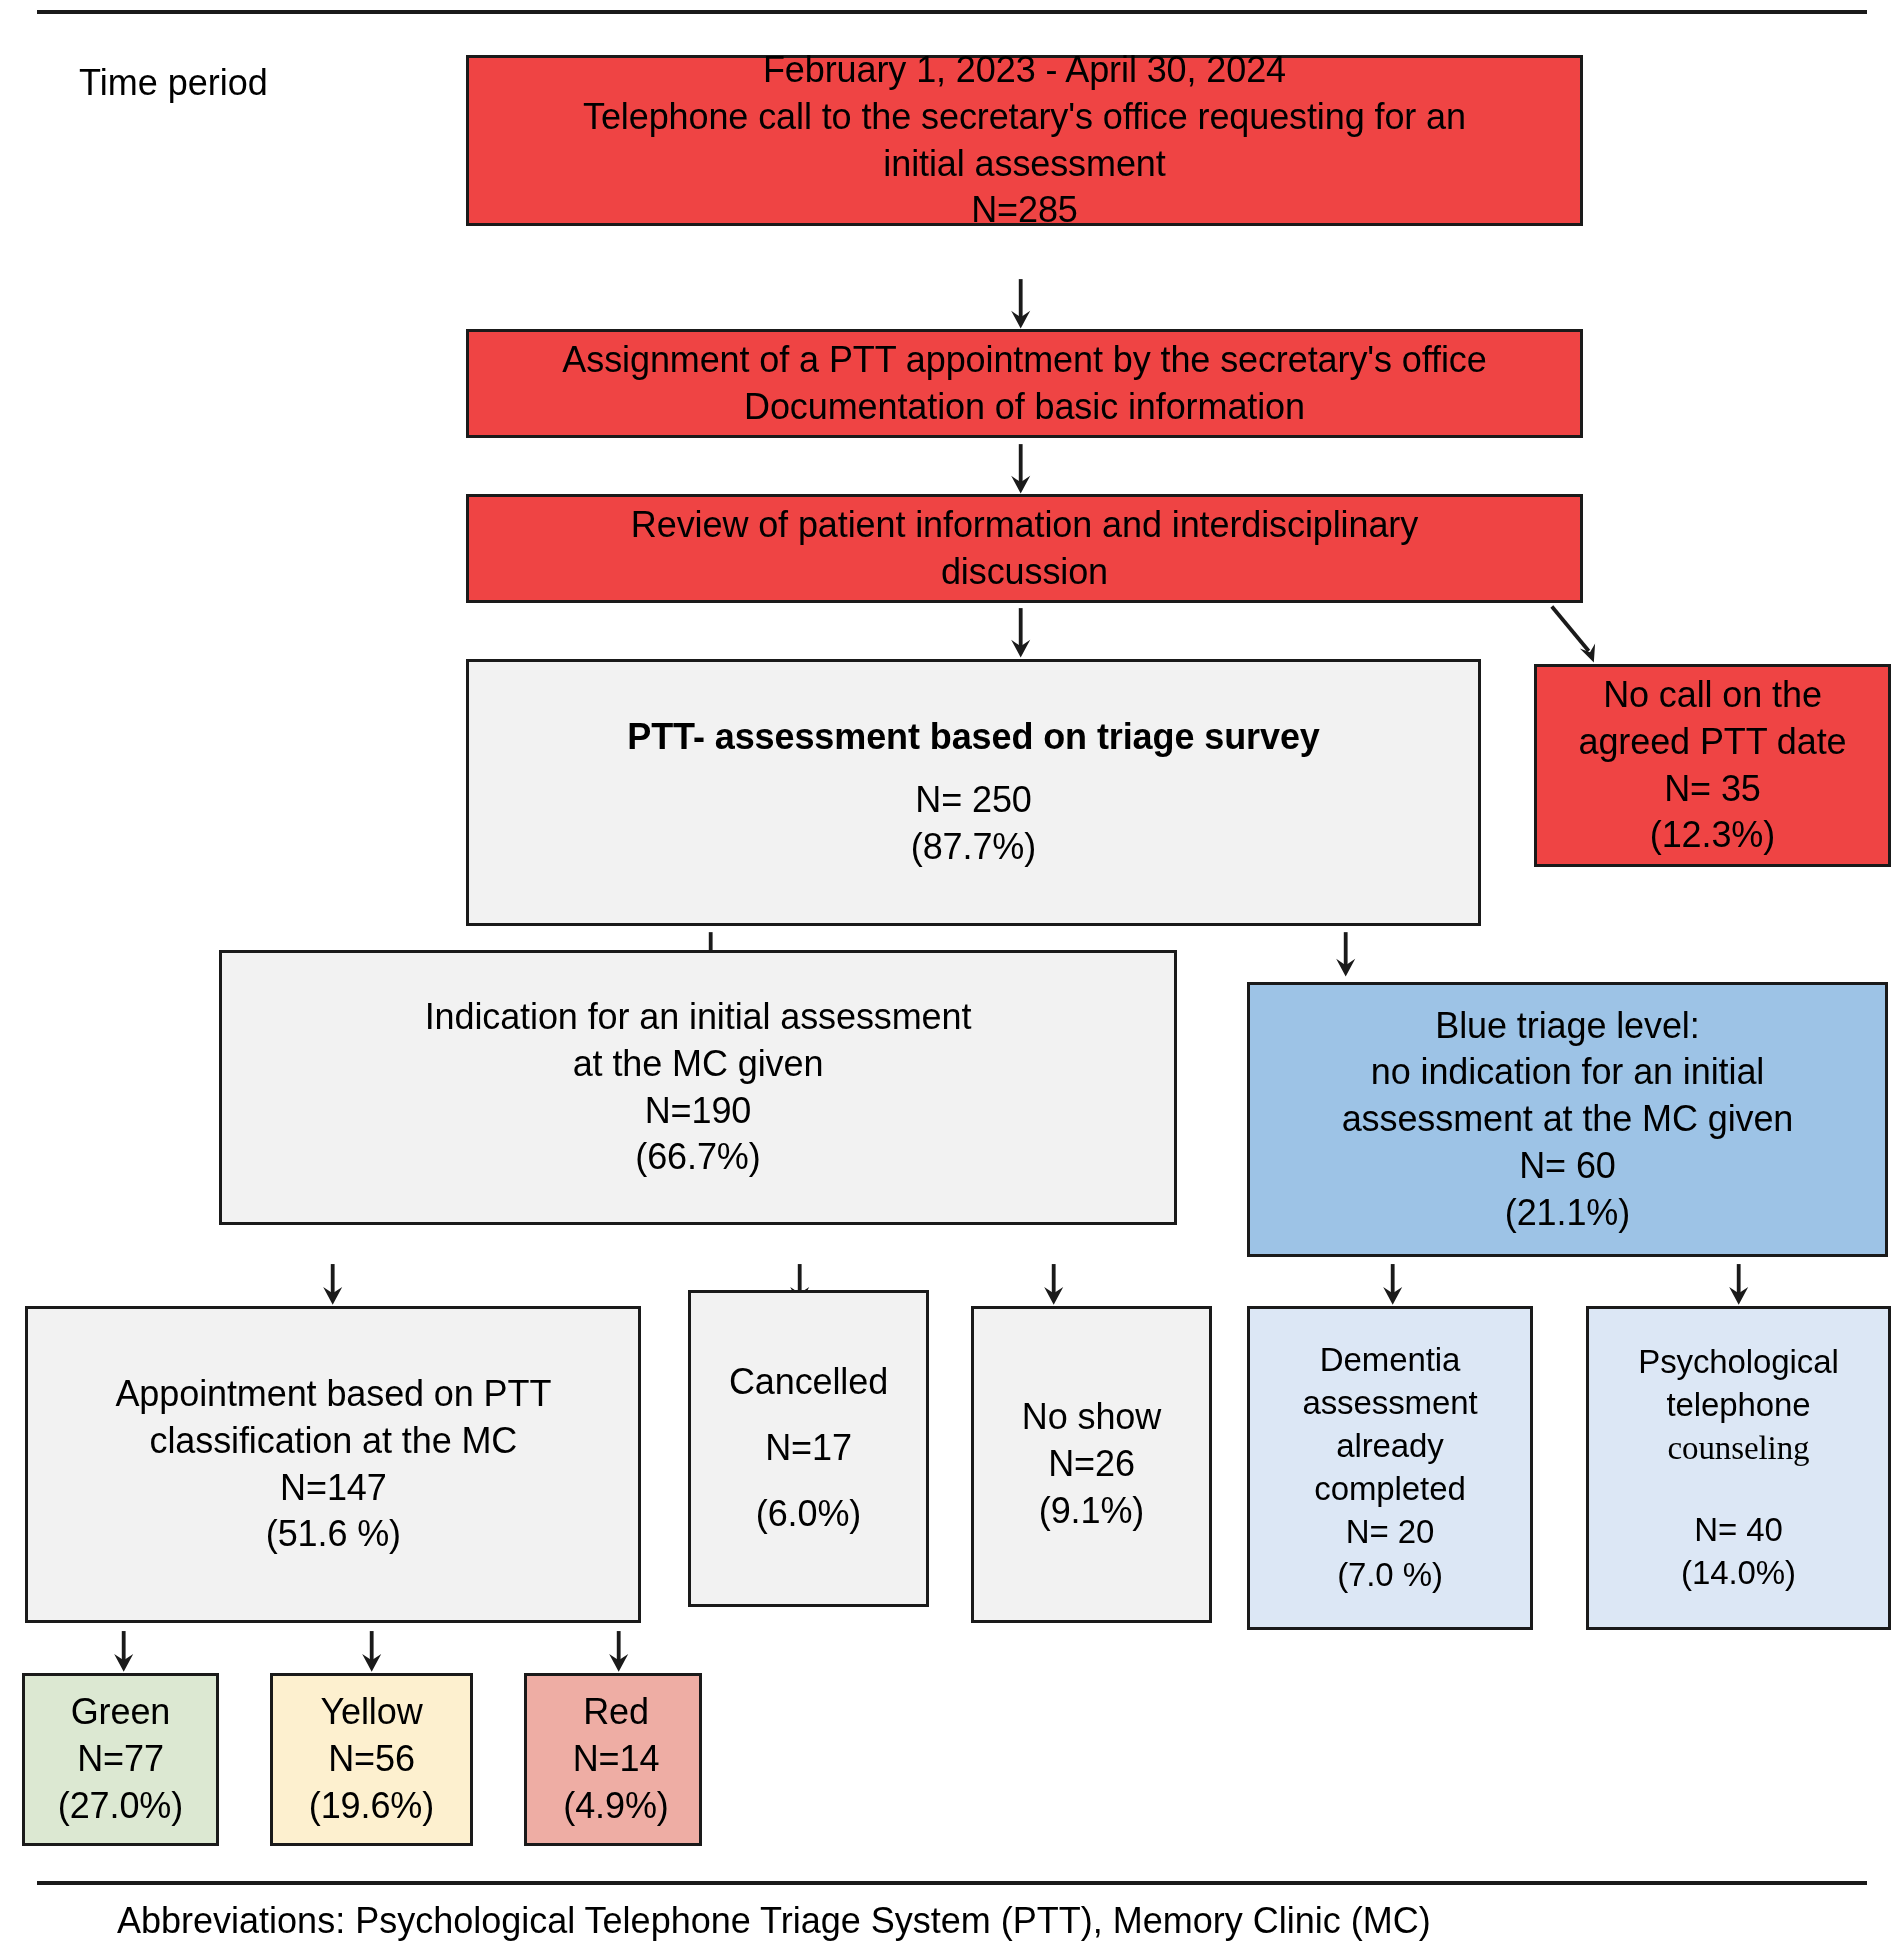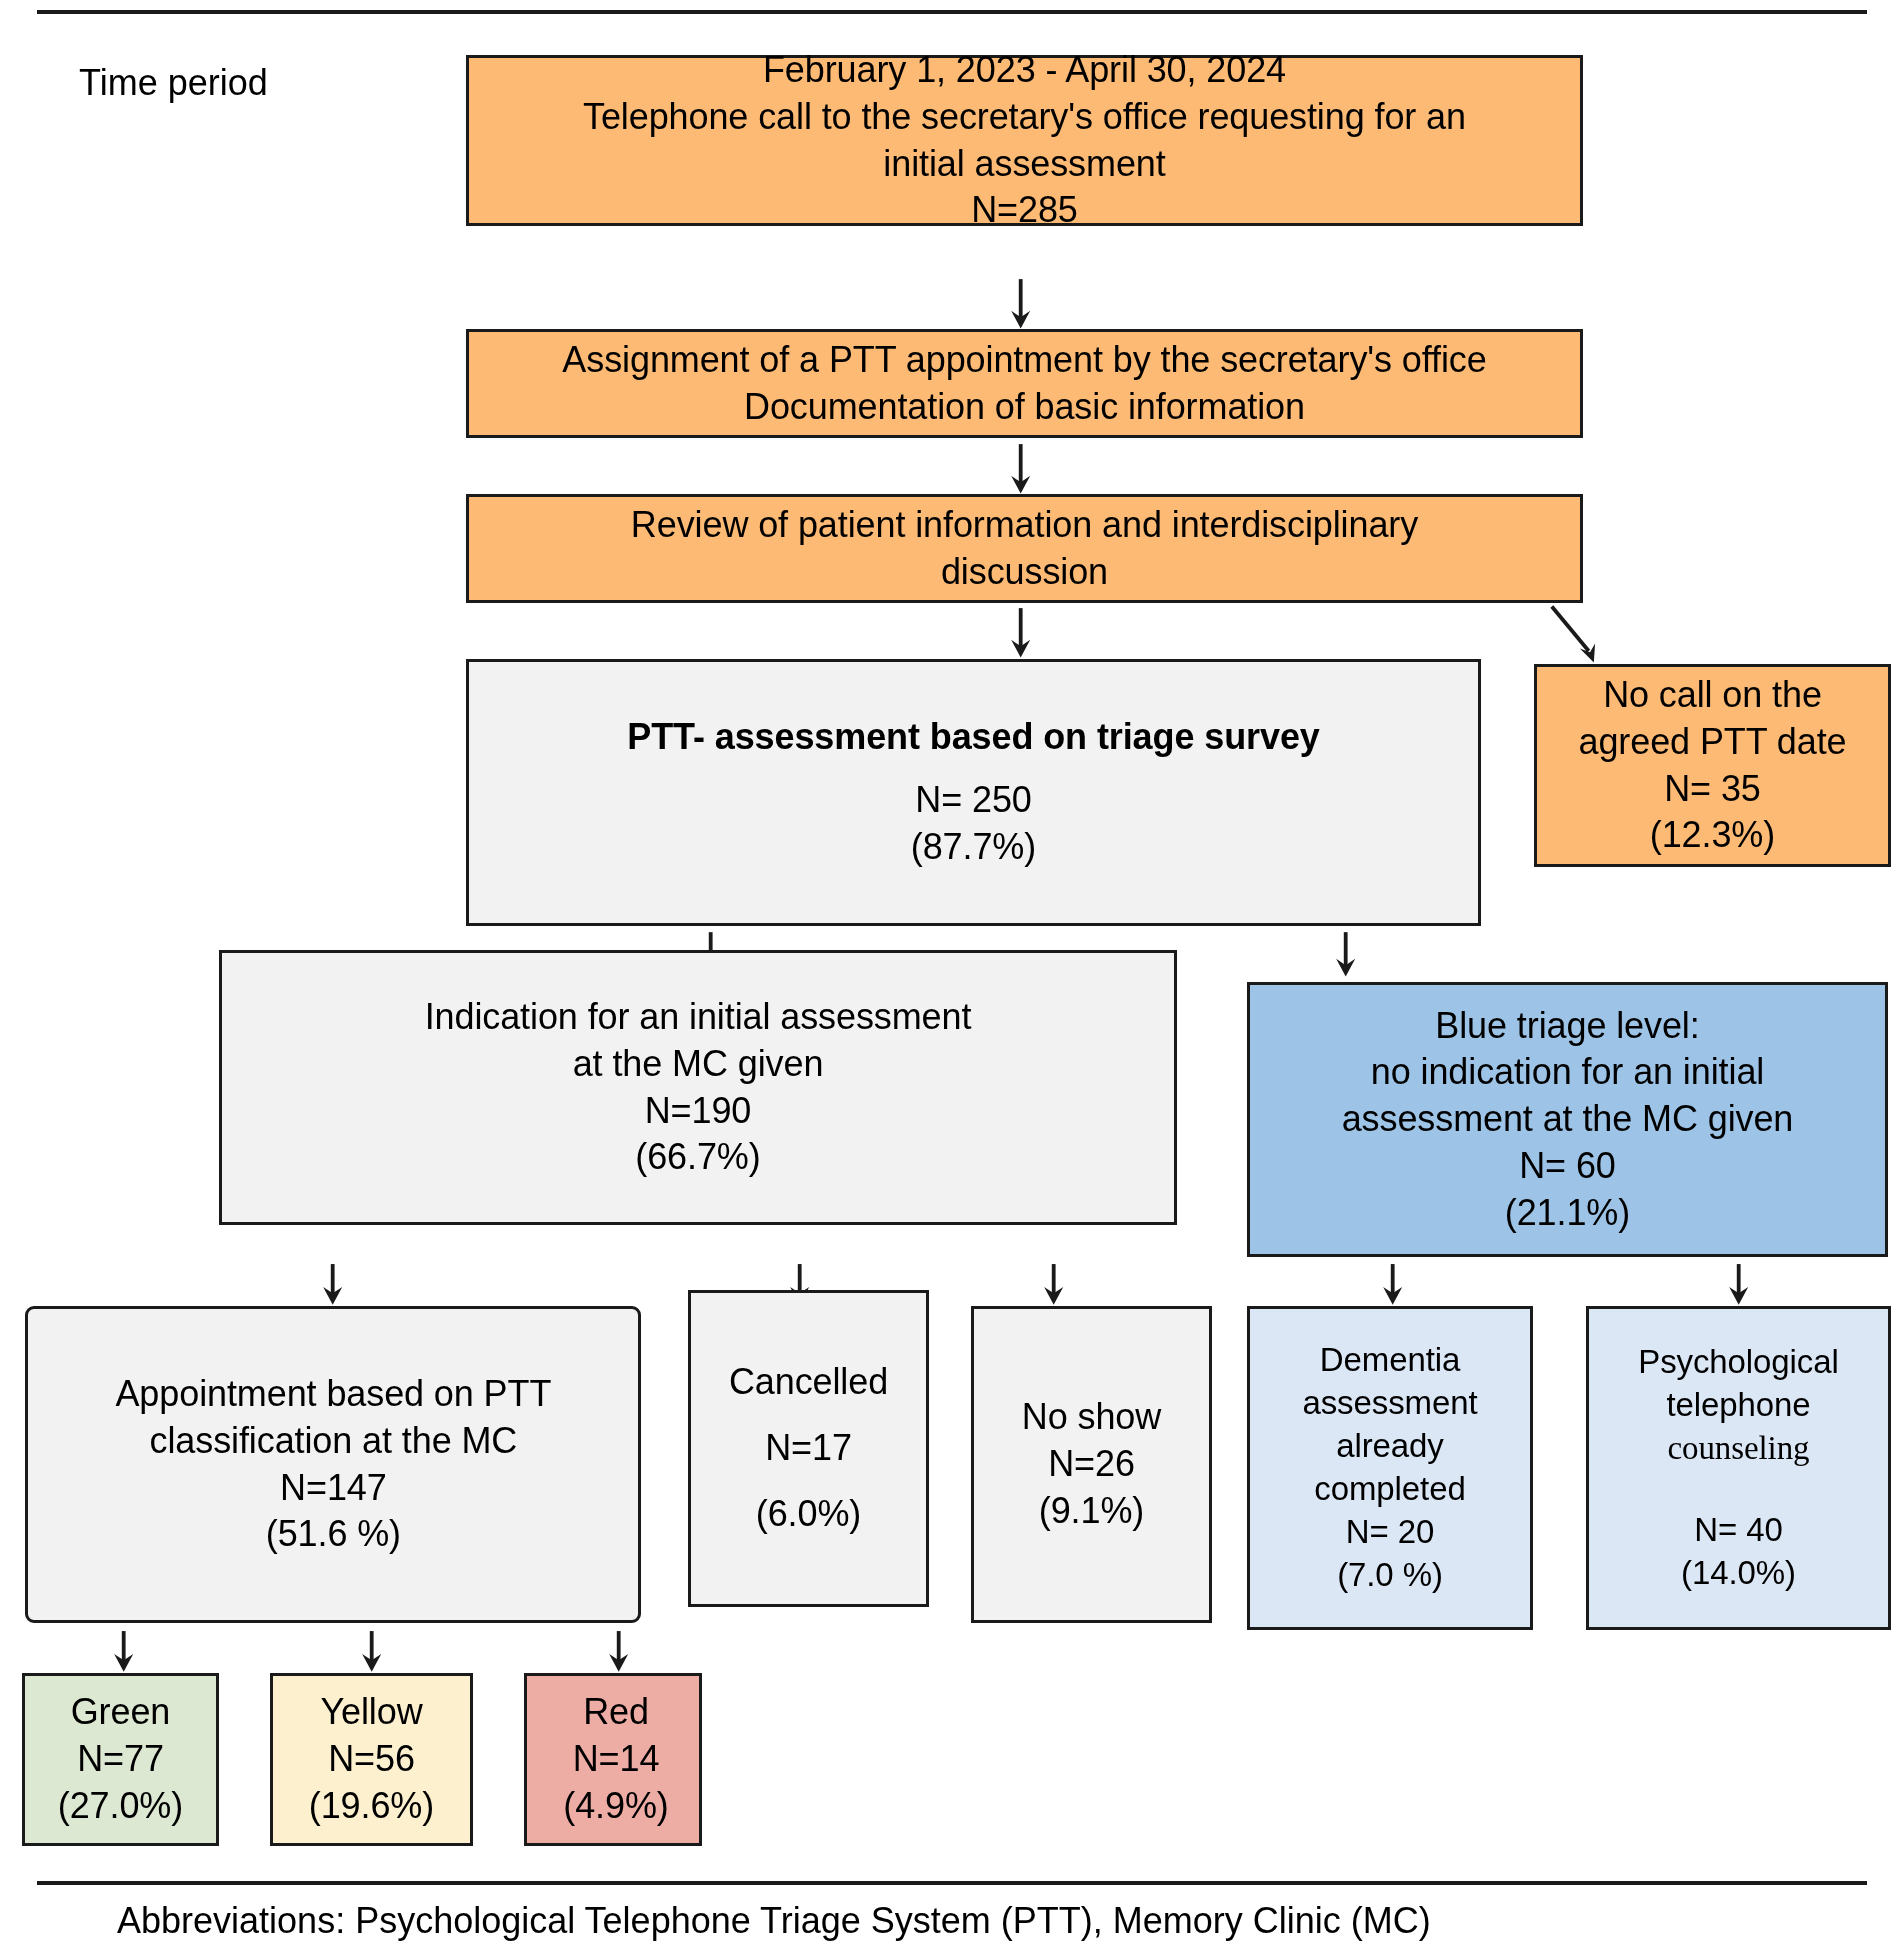--- a/index.html
+++ b/index.html
@@ -31,21 +31,21 @@
     border-top: 4.4px solid #1a1a1a;
   }
   .rule.top  { top: 10.2px; }
   .rule.bot  { top: 1881px; }
 
   
   .box {
     position: absolute;
     box-sizing: border-box;
     border: 3.2px solid #1a1a1a;
-    background: #fdba74;
+    background: #ef4444;
     display: flex;
     flex-direction: column;
     align-items: center;
     justify-content: center;
     text-align: center;
     line-height: 1.30;
     letter-spacing: -0.1px;
   }
   .box .ln { display: block; white-space: nowrap; }
 
@@ -195,21 +195,21 @@
       <path d="M20 64 L5 36 L20 46 L35 36 Z" fill="#1a1a1a"></path>
     </svg>
   </div>
   <div class="arrow" style="left:1726px; top:1264px;">
     <svg width="25.4" height="42" viewBox="0 0 40 66">
       <line x1="20" y1="0" x2="20" y2="48" stroke="#1a1a1a" stroke-width="6"></line>
       <path d="M20 64 L5 36 L20 46 L35 36 Z" fill="#1a1a1a"></path>
     </svg>
   </div>
 
-  <div class="box grey f56" style="left:25.4px; top:1306px; width:616px; height:317px;border-radius:9px;">
+  <div class="box grey f56" style="left:25.4px; top:1306px; width:616px; height:317px;">
     <span class="ln">Appointment based on PTT</span>
     <span class="ln">classification at the MC</span>
     <span class="ln">N=147</span>
     <span class="ln">(51.6 %)</span>
   </div>
 
   <div class="box grey f56" style="left:688px; top:1290px; width:241px; height:317px;gap:19px;">
     <span class="ln">Cancelled</span>
     <span class="ln">N=17</span>
     <span class="ln">(6.0%)</span>

